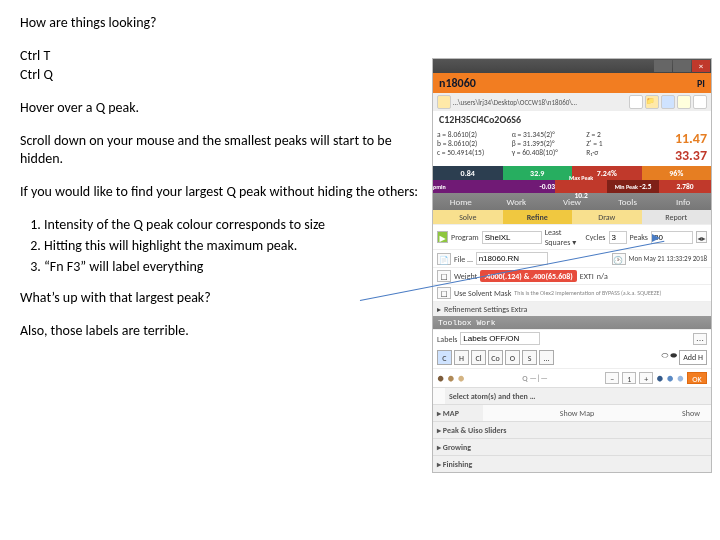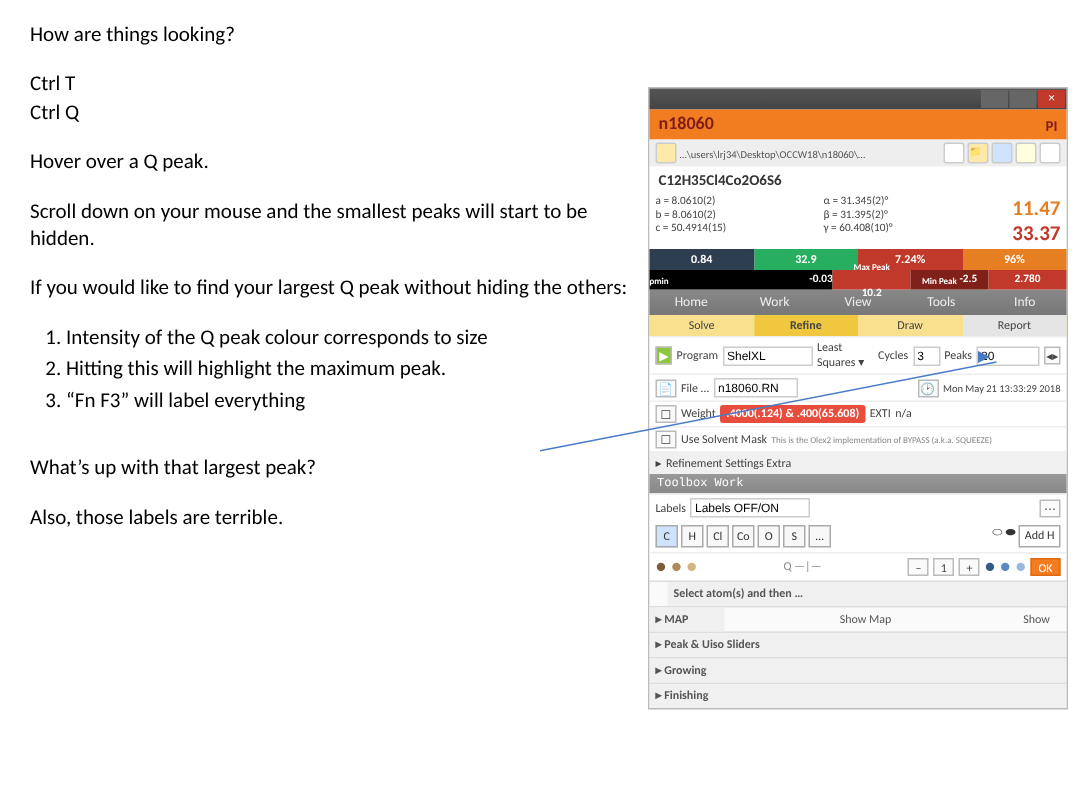--- a/index.html
+++ b/index.html
@@ -1,27 +1,27 @@
 <!DOCTYPE html>
 <html><head>
 <meta charset="utf-8">
 <style>
   * { box-sizing: border-box; margin: 0; padding: 0; }
   body { width: 720px; height: 540px; background: #fff; font-family: Calibri, Arial, sans-serif; font-size: 14px; color: #000; position: relative; overflow: hidden; }
   .slide { display: flex; width: 100%; height: 100%; }
   .left { width: 60%; padding: 14px 12px 14px 20px; line-height: 1.35; }
   .left p { margin-bottom: 14px; }
-  .left ol { padding-left: 24px; margin-bottom: 26px; }
+  .left ol { padding-left: 24px; margin-bottom: 12px; }
   .left ol li { margin-bottom: 2px; }
   .right { width: 40%; padding: 58px 8px 8px 0; position: relative; }
   .app { width: 100%; border: 1px solid #bbb; background: #f5f5f5; font-size: 8px; color: #333; }
   .titlebar { height: 14px; background: linear-gradient(#555,#444); display: flex; justify-content: flex-end; align-items: center; gap: 1px; padding: 0 1px; }
   .wbtn { width: 18px; height: 12px; background: #666; display:inline-block; }
   .wbtn.close { background: #c0392b; color:#fff; text-align:center; font-size:9px; line-height:12px; }
-  .idbar { background: #f27d21; color: #7f1d1d; padding: 3px 6px; font-weight: bold; font-size: 12px; display:flex; justify-content:space-between; align-items:center; }
+  .idbar { background: #f27d21; color: #0f172a; padding: 3px 6px; font-weight: bold; font-size: 12px; display:flex; justify-content:space-between; align-items:center; }
   .idbar .pi { font-size: 10px; }
   .pathbar { background: #eee; display:flex; align-items:center; gap:2px; padding:2px 4px; font-size:7px; color:#555; }
   .micon { width:14px; height:14px; background:#fff; border:1px solid #ccc; display:inline-block; border-radius:2px; }
   .micon.y { background:#ffe9a8; }
   .micon.b { background:#cfe3ff; }
   .micon.p { background:#ffd; }
   .formula { padding: 2px 6px; font-size: 10px; font-weight:bold; color:#333; background:#fff; display:flex; justify-content:space-between; }
   .stats { display:flex; background:#fff; padding:2px 4px; gap:6px; }
   .stats .col { flex:1; font-size:7.5px; color:#444; }
   .stats .col div { white-space:nowrap; }
@@ -100,33 +100,38 @@
         <div class="col">
           <div>a = 8.0610(2)</div>
           <div>b = 8.0610(2)</div>
           <div>c = 50.4914(15)</div>
         </div>
         <div class="col">
           <div>α = 31.345(2)°</div>
           <div>β = 31.395(2)°</div>
           <div>γ = 60.408(10)°</div>
         </div>
+        <div class="col">
+          <div>Z = 2</div>
+          <div>Z' = 1</div>
+          <div>R₁·σ</div>
+        </div>
         <div class="col" style="flex:0 0 46px;">
           <div class="big-r">11.47</div>
           <div class="big-r red">33.37</div>
         </div>
       </div>
       <div class="colorbar">
         <div class="cb" style="background:#2c3e50;">0.84</div>
         <div class="cb" style="background:#27ae60;">32.9</div>
         <div class="cb" style="background:#c0392b;">7.24%</div>
         <div class="cb" style="background:#e67e22;">96%</div>
       </div>
       <div class="colorbar2">
-        <div class="cb" style="background:#000000;gap:46px;"><span style="font-size:6px;">ρmin</span>&nbsp;<span>-0.03</span></div>
+        <div class="cb" style="background:#701a75;gap:46px;"><span style="font-size:6px;">ρmin</span>&nbsp;<span>-0.03</span></div>
         <div class="cb" style="background:#c0392b;flex-direction:column;"><span style="font-size:6px;">Max Peak</span>&nbsp;<span>10.2</span></div>
         <div class="cb" style="background:#7f2118;"><span style="font-size:6px;">Min Peak</span>&nbsp;<span>-2.5</span></div>
         <div class="cb" style="background:#c0392b;">
             <span>2.780</span>
           </div>
       </div>
       <div class="menubar">
         <div>Home</div>
         <div>Work</div>
         <div>View</div>
@@ -146,21 +151,21 @@
         <span>Least Squares ▾</span>
         <span>Cycles</span>
         <input type="text" style="width: 18px;" value="3">
         <span>Peaks</span>
         <input type="text" style="width: 42px;" value="20">
         <span class="mini">◂▸</span>
       </div>
       <div class="row">
         <span class="mini">📄</span>
         <span>File …</span>
-        <input type="text" style="width: 56px;" value="n18060.RN">
+        <input type="text" style="width: 72px;" value="n18060.RN">
         <span style="flex:1;"></span>
         <span class="mini">🕑</span>
         <span style="font-size:7px;">Mon May 21  13:33:29 2018</span>
       </div>
       <div class="row">
         <span class="mini">☐</span>
         <span>Weight</span>
         <span class="peakval r">.4000(.124) &amp; .400(65.608)</span>
         <span>EXTI</span>
         <span>n/a</span>

